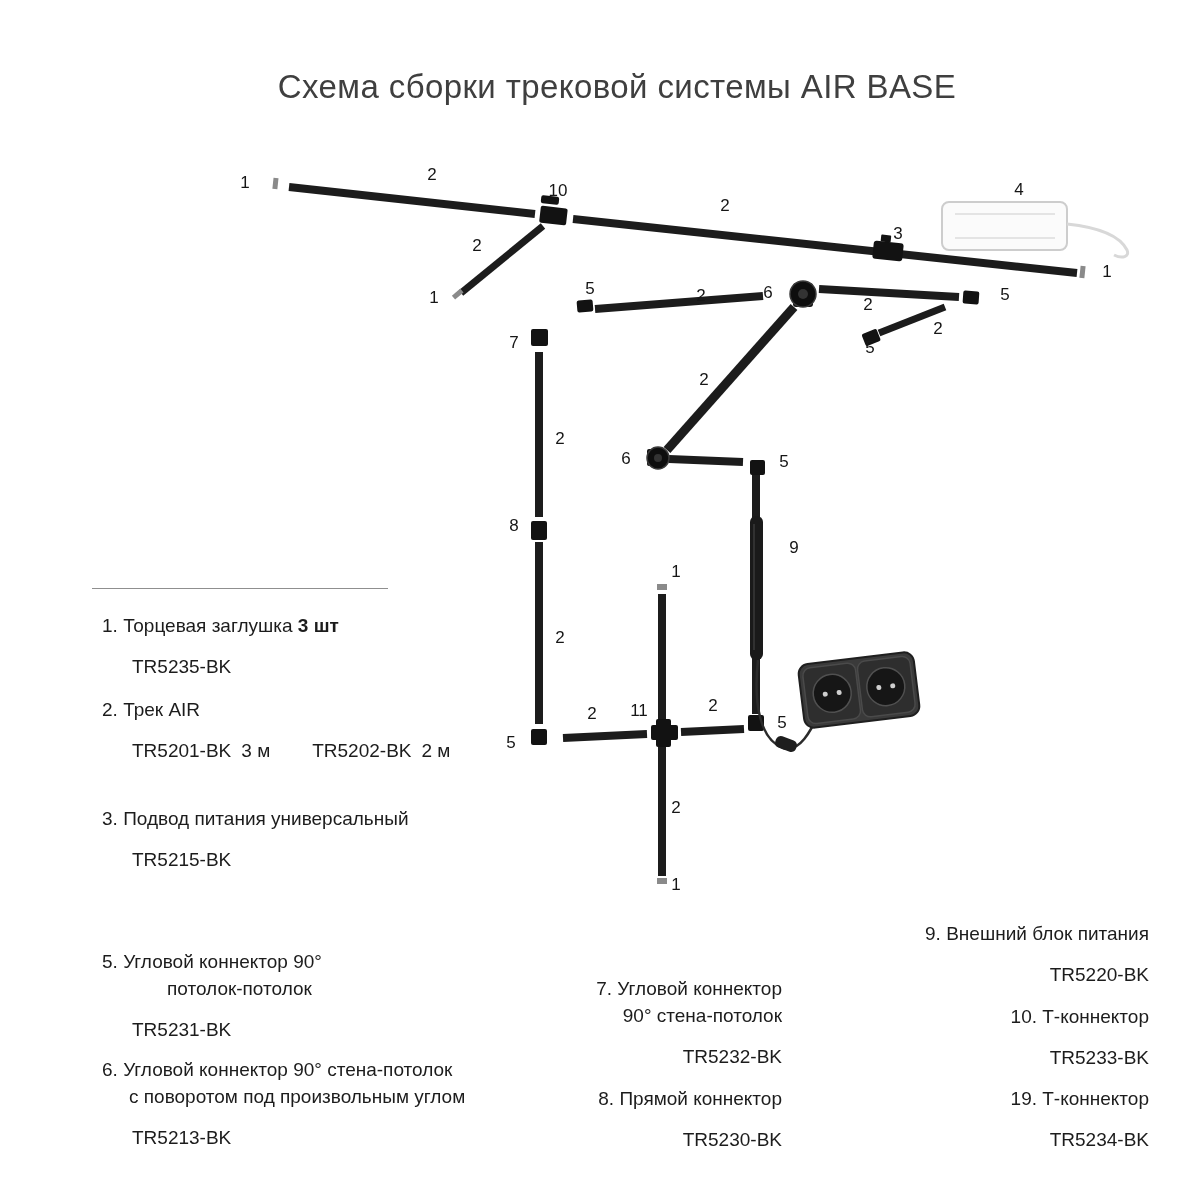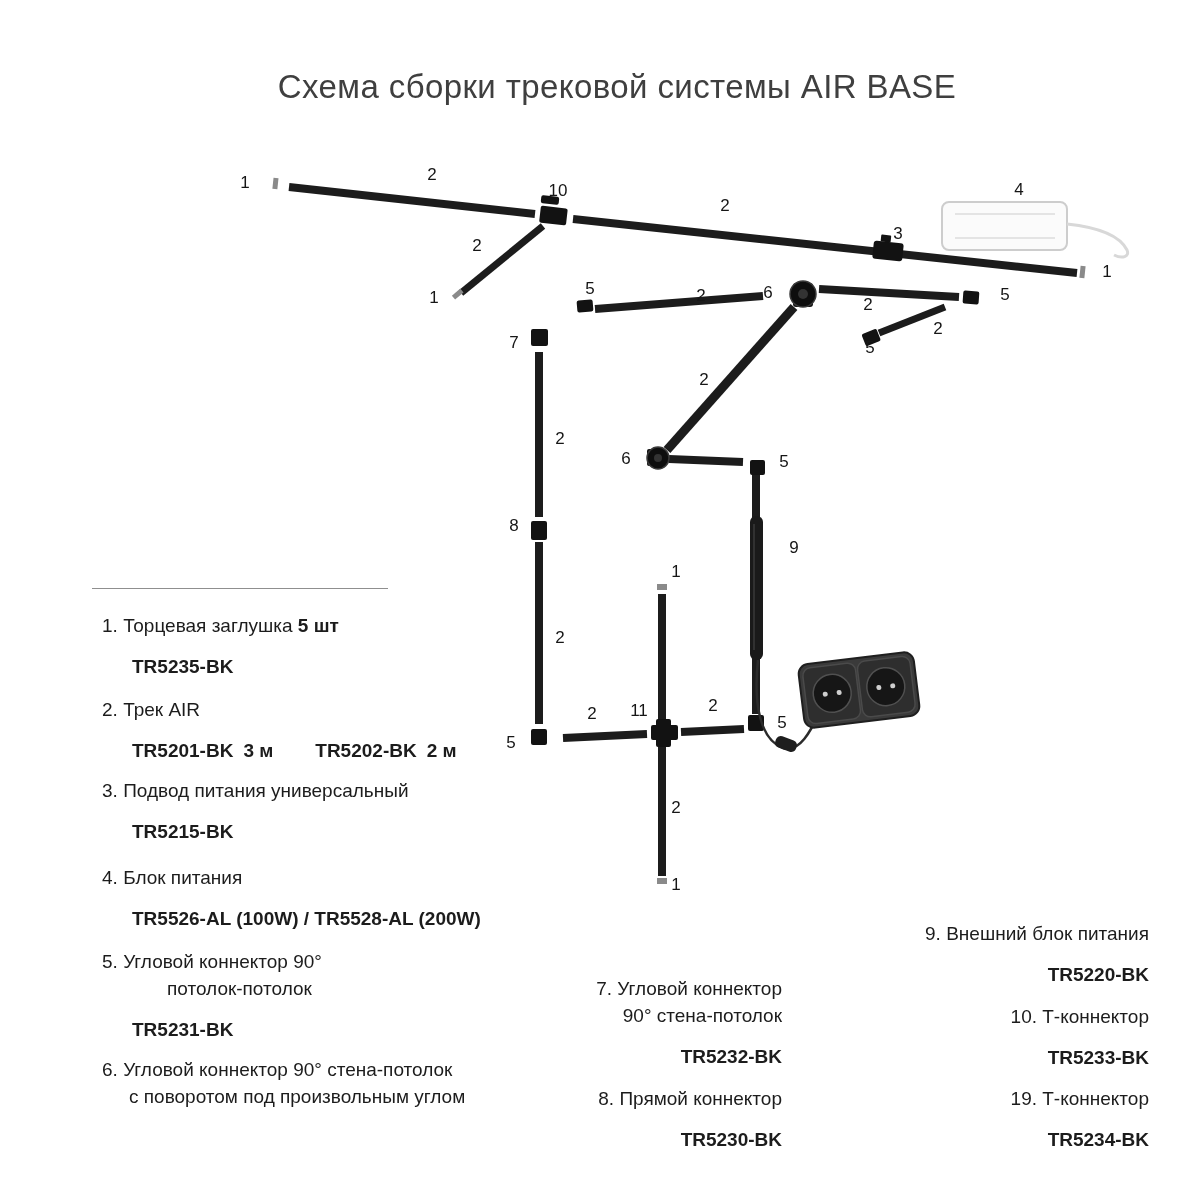--- a/index.html
+++ b/index.html
@@ -4,21 +4,21 @@
 <style>
   html,body{margin:0;padding:0;background:#fff;}
   .page{position:relative;width:1200px;height:1200px;background:#ffffff;
         font-family:"Liberation Sans",sans-serif;overflow:hidden;margin-left:17px;}
   .title{position:absolute;top:68px;left:0;width:100%;text-align:center;
          font-size:33px;font-weight:500;color:#3f3f3f;letter-spacing:.4px;}
   .diagram-svg{position:absolute;left:0;top:0;}
   .divider{position:absolute;left:75px;top:588px;width:296px;height:1px;background:#8f8f8f;}
   .li{position:absolute;color:#1c1c1c;font-size:19px;line-height:27px;}
   .li .head{white-space:nowrap;}
-  .li .code{font-weight:bold;margin-top:14px;white-space:nowrap;}
+  .li .code{font-weight:normal;margin-top:14px;white-space:nowrap;}
   .col-left .code{padding-left:30px;}
   .center{text-align:right;}
   .gap-s{margin-left:10px;}
   .gap-l{margin-left:42px;}
   #callout-layer text{font-family:"Liberation Sans",sans-serif;font-size:17px;
          fill:#161616;text-anchor:middle;}
 </style>
 </head>
 <body>
 
@@ -135,55 +135,51 @@
         <text x="659" y="813">2</text>
         <text x="659" y="890">1</text>
       </g>
   </svg>
 
   <div class="divider"></div>
 
   <div class="li col-left" style="left:85px;top:612px;width:440px">
     <div class="head"><span>1.</span>
       <span>Торцевая заглушка</span>
-      <b>5 шт</b></div>
+      <b>3 шт</b></div>
     <div class="code">TR5235-BK</div>
   </div>
 
   <div class="li col-left" style="left:85px;top:696px;width:440px">
     <div class="head"><span>2.</span>
       <span>Трек AIR</span></div>
     <div class="code">
       <span>TR5201-BK</span><span class="gap-s">3 м</span><span class="gap-l">TR5202-BK</span><span class="gap-s">2 м</span>
     </div>
   </div>
 
-  <div class="li col-left" style="left:85px;top:777px;width:440px">
+  <div class="li col-left" style="left:85px;top:805px;width:440px">
     <div class="head"><span>3.</span>
       <span>Подвод питания универсальный</span></div>
     <div class="code">TR5215-BK</div>
   </div>
 
-  <div class="li col-left" style="left:85px;top:864px;width:460px">
-    <div class="head"><span>4.</span>
-      <span>Блок питания</span></div>
-    <div class="code">TR5526-AL (100W) / TR5528-AL (200W)</div>
-  </div>
 
   <div class="li col-left" style="left:85px;top:948px;width:440px">
     <div class="head"><span>5.</span>
       <span>Угловой коннектор 90°</span></div>
     <div class="head" style="padding-left:65px">потолок-потолок</div>
     <div class="code">TR5231-BK</div>
   </div>
 
   <div class="li col-left" style="left:85px;top:1056px;width:460px">
     <div class="head"><span>6.</span>
       <span>Угловой коннектор 90° стена-потолок</span></div>
     <div class="head" style="padding-left:27px">с поворотом под произвольным углом</div>
+    <div class="code">TR5213-BK</div>
   </div>
 
   <div class="li center" style="left:535px;top:975px;width:230px">
     <div class="head"><span>7.</span>
       <span>Угловой коннектор</span></div>
     <div class="head">90° стена-потолок</div>
     <div class="code">TR5232-BK</div>
   </div>
 
   <div class="li center" style="left:535px;top:1085px;width:230px">

